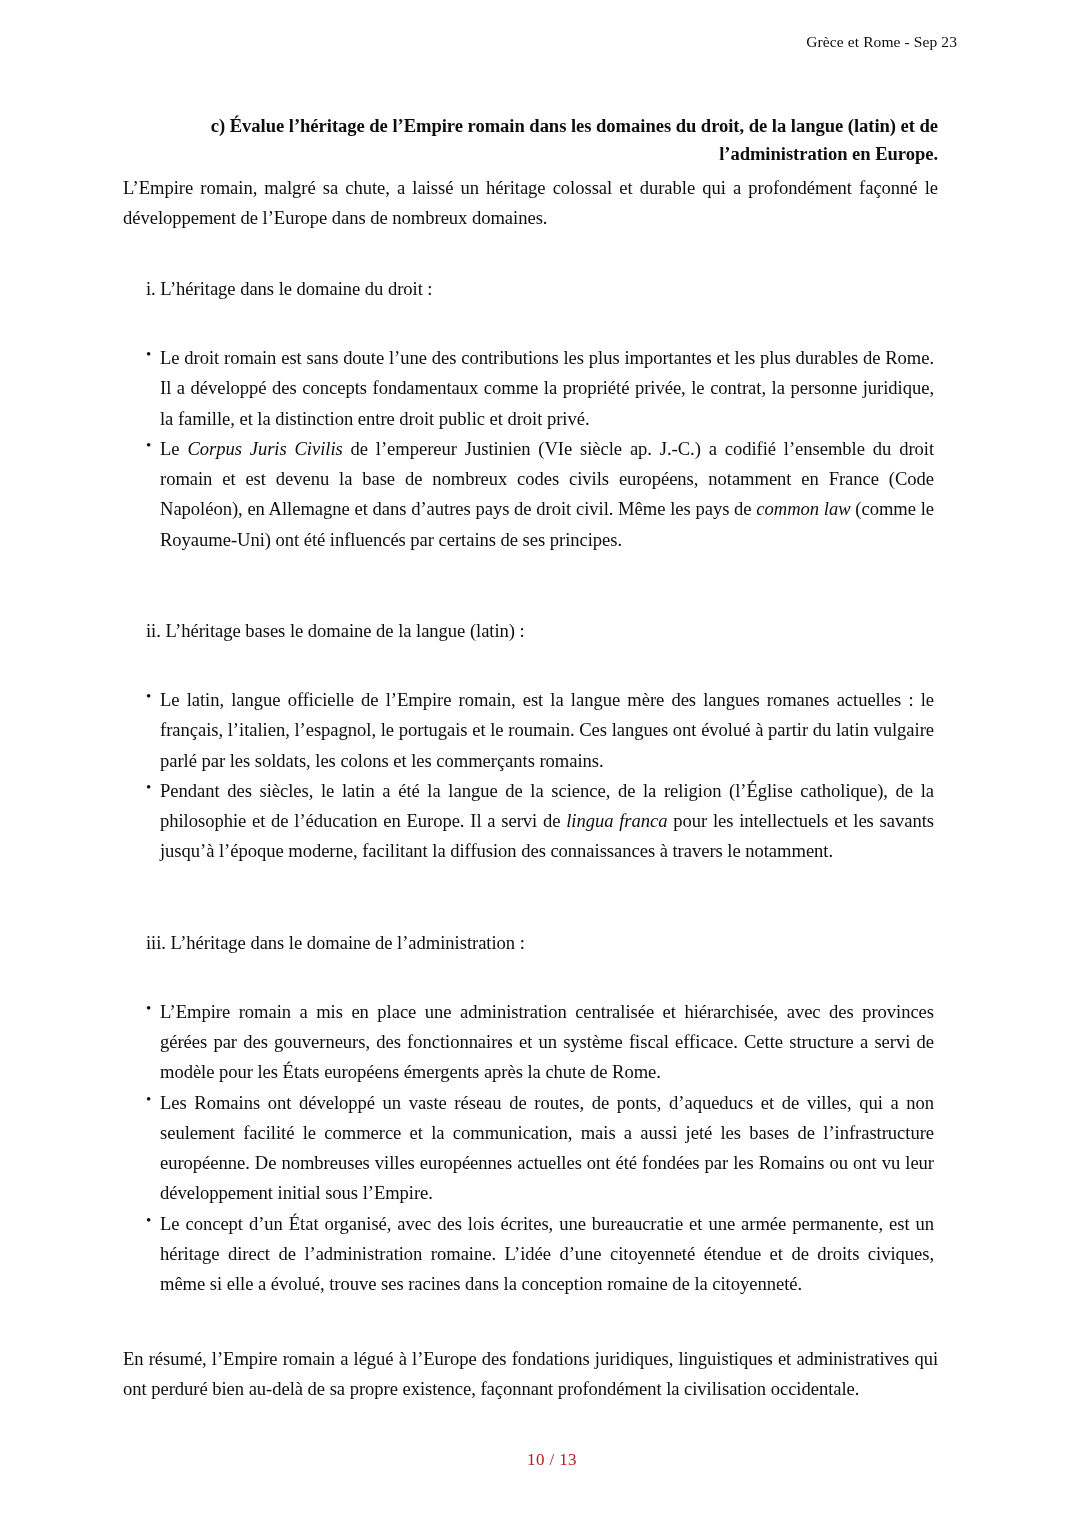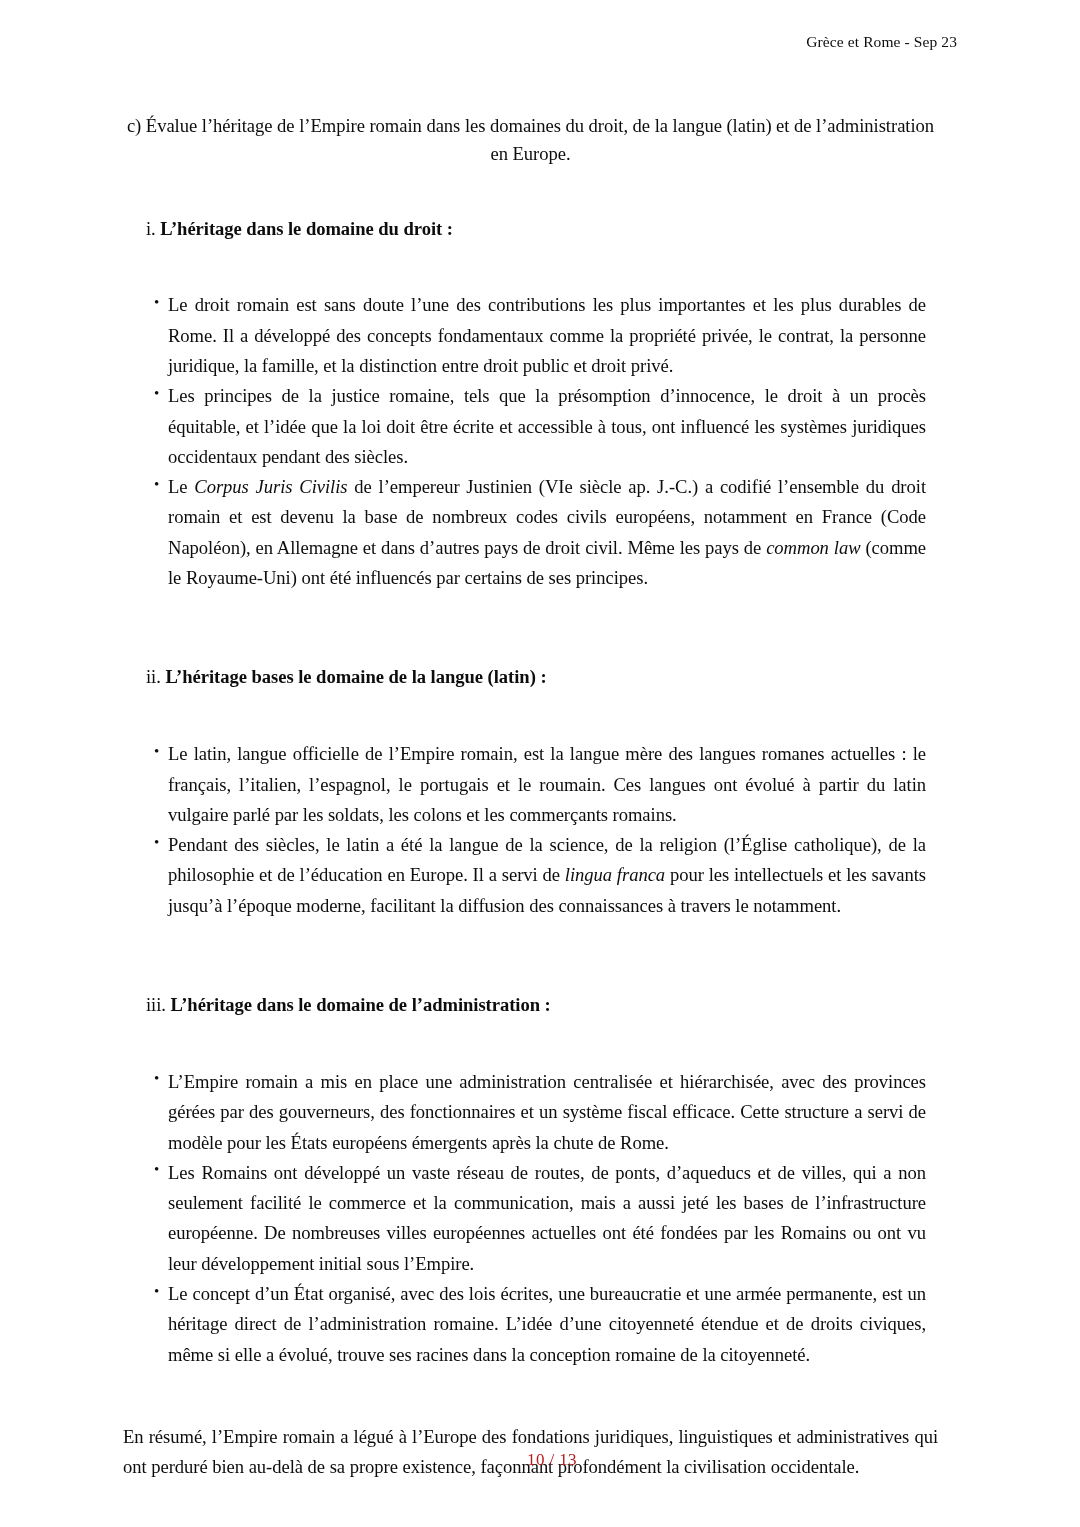--- a/index.html
+++ b/index.html
@@ -41,23 +41,23 @@
   .content {
     position: absolute;
     top: 112px;
     left: 123px;
     width: 815px;
   }
 
   
   .question-heading {
     font-size: 18.6px;
-    font-weight: normal;
+    font-weight: bold;
     line-height: 1.52;
-    text-align: center;
+    text-align: right;
     margin: 0 0 4px 0;
     letter-spacing: -0.05px;
   }
 
   
   .body-par {
     font-size: 18.6px;
     line-height: 1.63;
     text-align: justify;
     text-justify: inter-word;
@@ -80,33 +80,33 @@
     padding-left: 23px;
     line-height: 1.5;
     letter-spacing: -0.05px;
   }
 
   .section-heading .numeral {
     font-weight: normal;
   }
 
   .section-heading .heading-text {
-    font-weight: bold;
+    font-weight: normal;
   }
 
   
   .gap-before-section-1 { height: 42px; }
   .gap-before-section   { height: 58px; }
   .gap-after-heading    { height: 36px; }
   .gap-before-summary   { height: 40px; }
 
   
   ul.bullets {
     list-style: none;
-    margin: 12px;
+    margin: 4px;
     padding: 0;
   }
 
   ul.bullets > li {
     position: relative;
     padding-left: 33px;
     font-size: 18.6px;
     line-height: 1.63;
     text-align: justify;
     text-justify: inter-word;
@@ -148,28 +148,28 @@
 <body>
 
 <div class="page">
 
   <div class="running-header">Grèce et Rome - Sep 23</div>
 
   <div class="content">
 
     <h1 class="question-heading">c) Évalue l’héritage de l’Empire romain dans les domaines du droit, de la langue (latin) et de l’administration en Europe.</h1>
 
+    <p class="body-par intro-par">L’Empire romain, malgré sa chute, a laissé un héritage colossal et durable qui a profondément façonné le développement de l’Europe dans de nombreux domaines.</p>
 
     <div id="sections-root">
         <div class="gap-before-section-1"></div>
         <h2 class="section-heading"><span class="numeral">i.</span> <span class="heading-text">L’héritage dans le domaine du droit :</span></h2>
         <div class="gap-after-heading"></div>
         <ul class="bullets">
           <li><span class="txt">Le droit romain est sans doute l’une des contributions les plus importantes et les plus durables de Rome. Il a développé des concepts fondamentaux comme la propriété privée, le contrat, la personne juridique, la famille, et la distinction entre droit public et droit privé.</span></li>
-          <li><span class="txt">Les principes de la justice romaine, tels que la présomption d’innocence, le droit à un procès équitable, et l’idée que la loi doit être écrite et accessible à tous, ont influencé les systèmes juridiques occidentaux pendant des siècles.</span></li>
           <li><span class="txt">Le </span><em class="txt">Corpus Juris Civilis</em><span class="txt"> de l’empereur Justinien (VIe siècle ap. J.-C.) a codifié l’ensemble du droit romain et est devenu la base de nombreux codes civils européens, notamment en France (Code Napoléon), en Allemagne et dans d’autres pays de droit civil. Même les pays de </span><em class="txt">common law</em><span class="txt"> (comme le Royaume-Uni) ont été influencés par certains de ses principes.</span></li>
         </ul>
         <div class="gap-before-section"></div>
         <h2 class="section-heading"><span class="numeral">ii.</span> <span class="heading-text">L’héritage bases le domaine de la langue (latin) :</span></h2>
         <div class="gap-after-heading"></div>
         <ul class="bullets">
           <li><span class="txt">Le latin, langue officielle de l’Empire romain, est la langue mère des langues romanes actuelles : le français, l’italien, l’espagnol, le portugais et le roumain. Ces langues ont évolué à partir du latin vulgaire parlé par les soldats, les colons et les commerçants romains.</span></li>
           <li><span class="txt">Pendant des siècles, le latin a été la langue de la science, de la religion (l’Église catholique), de la philosophie et de l’éducation en Europe. Il a servi de </span><em class="txt">lingua franca</em><span class="txt"> pour les intellectuels et les savants jusqu’à l’époque moderne, facilitant la diffusion des connaissances à travers le notamment.</span></li>
         </ul>
         <div class="gap-before-section"></div>

